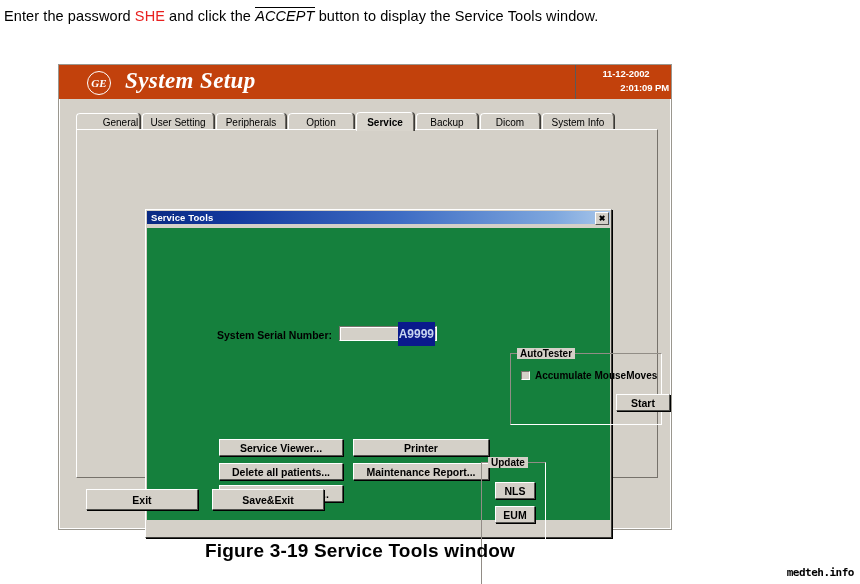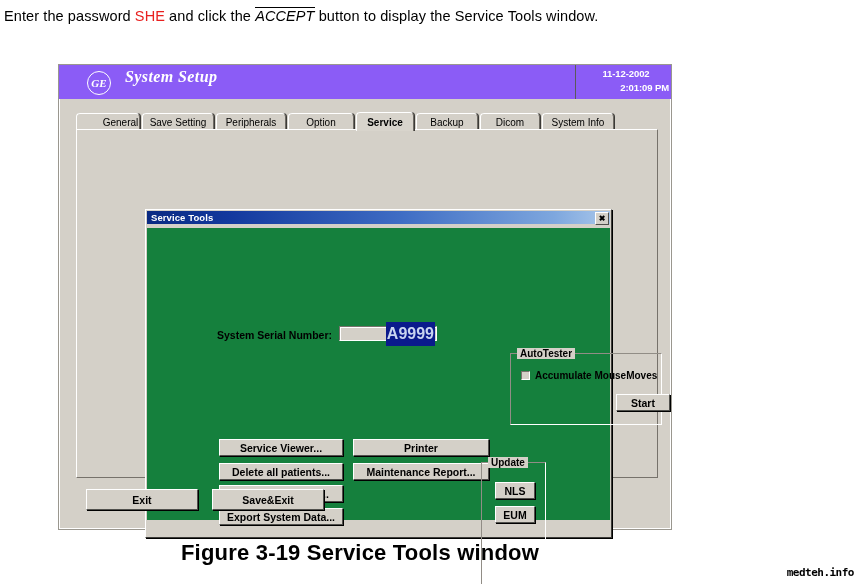--- a/index.html
+++ b/index.html
@@ -18,33 +18,33 @@
   .instruction .accept{border-top:1.5px solid #000;padding-top:0px;font-style:italic;}
 
   
   .app-window{
     position:absolute;left:58px;top:64px;width:612px;height:464px;
     background:#d4d0c8;border:1px solid #9a978f;
     box-shadow:0 0 0 1px #ffffff inset;
   }
   .app-header{
     position:absolute;left:0;top:0;width:612px;height:34px;
-    background:#8b5cf6;overflow:hidden;
+    background:#c2410c;overflow:hidden;
   }
   .ge-logo{
     position:absolute;left:28px;top:6px;width:22px;height:22px;
     border-radius:50%;border:1.6px solid #ffffff;
     display:flex;align-items:center;justify-content:center;
     color:#ffffff;font-family:"Liberation Serif", serif;
     font-style:italic;font-weight:bold;font-size:11px;line-height:1;
   }
   .app-title{
     position:absolute;left:66px;top:3px;
     color:#ffffff;font-family:"Liberation Serif", serif;
-    font-style:italic;font-weight:bold;font-size:16px;letter-spacing:0.4px;
+    font-style:italic;font-weight:bold;font-size:23px;letter-spacing:0.4px;
   }
   .hdr-divider{
     position:absolute;left:516px;top:0;width:1px;height:34px;background:#5a5a5a;
   }
   .hdr-date,.hdr-time{
     position:absolute;left:524px;width:86px;text-align:center;
     color:#ffffff;font-size:9.5px;font-weight:bold;letter-spacing:-0.1px;
   }
   .hdr-date{top:3px;}
   .hdr-time{top:17px;text-align:right;}
@@ -117,21 +117,21 @@
     position:absolute;left:70px;top:101px;font-size:10.5px;font-weight:bold;color:#000;
   }
   .serial-input{
     position:absolute;left:192px;top:98px;width:98px;height:15px;
     background:#d4d0c8;border:1px solid #76726b;
     border-right-color:#ffffff;border-bottom-color:#ffffff;
     box-shadow:1px 1px 0 #ffffff inset;
     box-sizing:border-box;display:flex;align-items:center;justify-content:flex-end;
   }
   .serial-value{
-    background:#0a1a8c;color:#c8d4f0;font-size:16px;font-weight:bold;
+    background:#0a1a8c;color:#c8d4f0;font-size:12px;font-weight:bold;
     padding:6px 1px;line-height:12px;margin-right:1px;
   }
 
   
   .group{
     position:absolute;border:1px solid #ffffff;
     border-left-color:#918d86;border-top-color:#918d86;
     box-sizing:border-box;
   }
   .group-label{
@@ -161,21 +161,21 @@
   .b2{left:72px;top:235px;}
   .b3{left:72px;top:257px;}
   .b4{left:72px;top:280px;}
   .b5{left:72px;top:303px;}
   .b6{left:206px;top:211px;width:136px;}
   .b7{left:206px;top:235px;width:136px;}
 
   
   .caption{
     position:absolute;left:0;top:540px;width:720px;text-align:center;
-    font-size:22px;font-weight:bold;color:#000;letter-spacing:0.2px;
+    font-size:19px;font-weight:bold;color:#000;letter-spacing:0.2px;
   }
   .watermark{
     position:absolute;right:4px;bottom:4px;
     font-family:"DejaVu Sans Mono", monospace;
     font-size:11px;font-weight:bold;color:#000;
     letter-spacing:-0.5px;
     background:#ffffff;padding:1px 2px;
   }
 </style>
 </head>
@@ -190,21 +190,21 @@
   <div class="app-header">
     <div class="ge-logo">GE</div>
     <div class="app-title">System Setup</div>
     <div class="hdr-divider"></div>
     <div class="hdr-date">11-12-2002</div>
     <div class="hdr-time">2:01:09 PM</div>
   </div>
 
   <div class="tabstrip" id="tabstrip">
       <div class="tab" style="left: 0px; width: 64px; padding-left: 25px;">General</div>
-      <div class="tab" style="left: 66px; width: 72px;">Save Setting</div>
+      <div class="tab" style="left: 66px; width: 72px;">User Setting</div>
       <div class="tab" style="left: 140px; width: 70px;">Peripherals</div>
       <div class="tab" style="left: 212px; width: 66px;">Option</div>
       <div class="tab selected" style="left: 280px; width: 58px;">Service</div>
       <div class="tab" style="left: 340px; width: 62px;">Backup</div>
       <div class="tab" style="left: 404px; width: 60px;">Dicom</div>
       <div class="tab" style="left: 466px; width: 72px;">System Info</div>
     </div>
 
   <div class="tab-panel">
 
@@ -226,21 +226,20 @@
           <div class="checkbox-row">
             <span class="checkbox"></span>
             <span class="checkbox-label">Accumulate MouseMoves</span>
           </div>
           <div class="btn btn-start">Start</div>
         </div>
 
         <div class="btn act-btn b1">Service Viewer...</div>
         <div class="btn act-btn b2">Delete all patients...</div>
         <div class="btn act-btn b3">Export Event Log...</div>
-        <div class="btn act-btn b4">Export System Data...</div>
         <div class="btn act-btn b6">Printer</div>
         <div class="btn act-btn b7">Maintenance Report...</div>
 
         <div class="group grp-update">
           <span class="group-label">Update</span>
           <div class="btn btn-nls">NLS</div>
           <div class="btn btn-eum">EUM</div>
         </div>
 
       </div>

